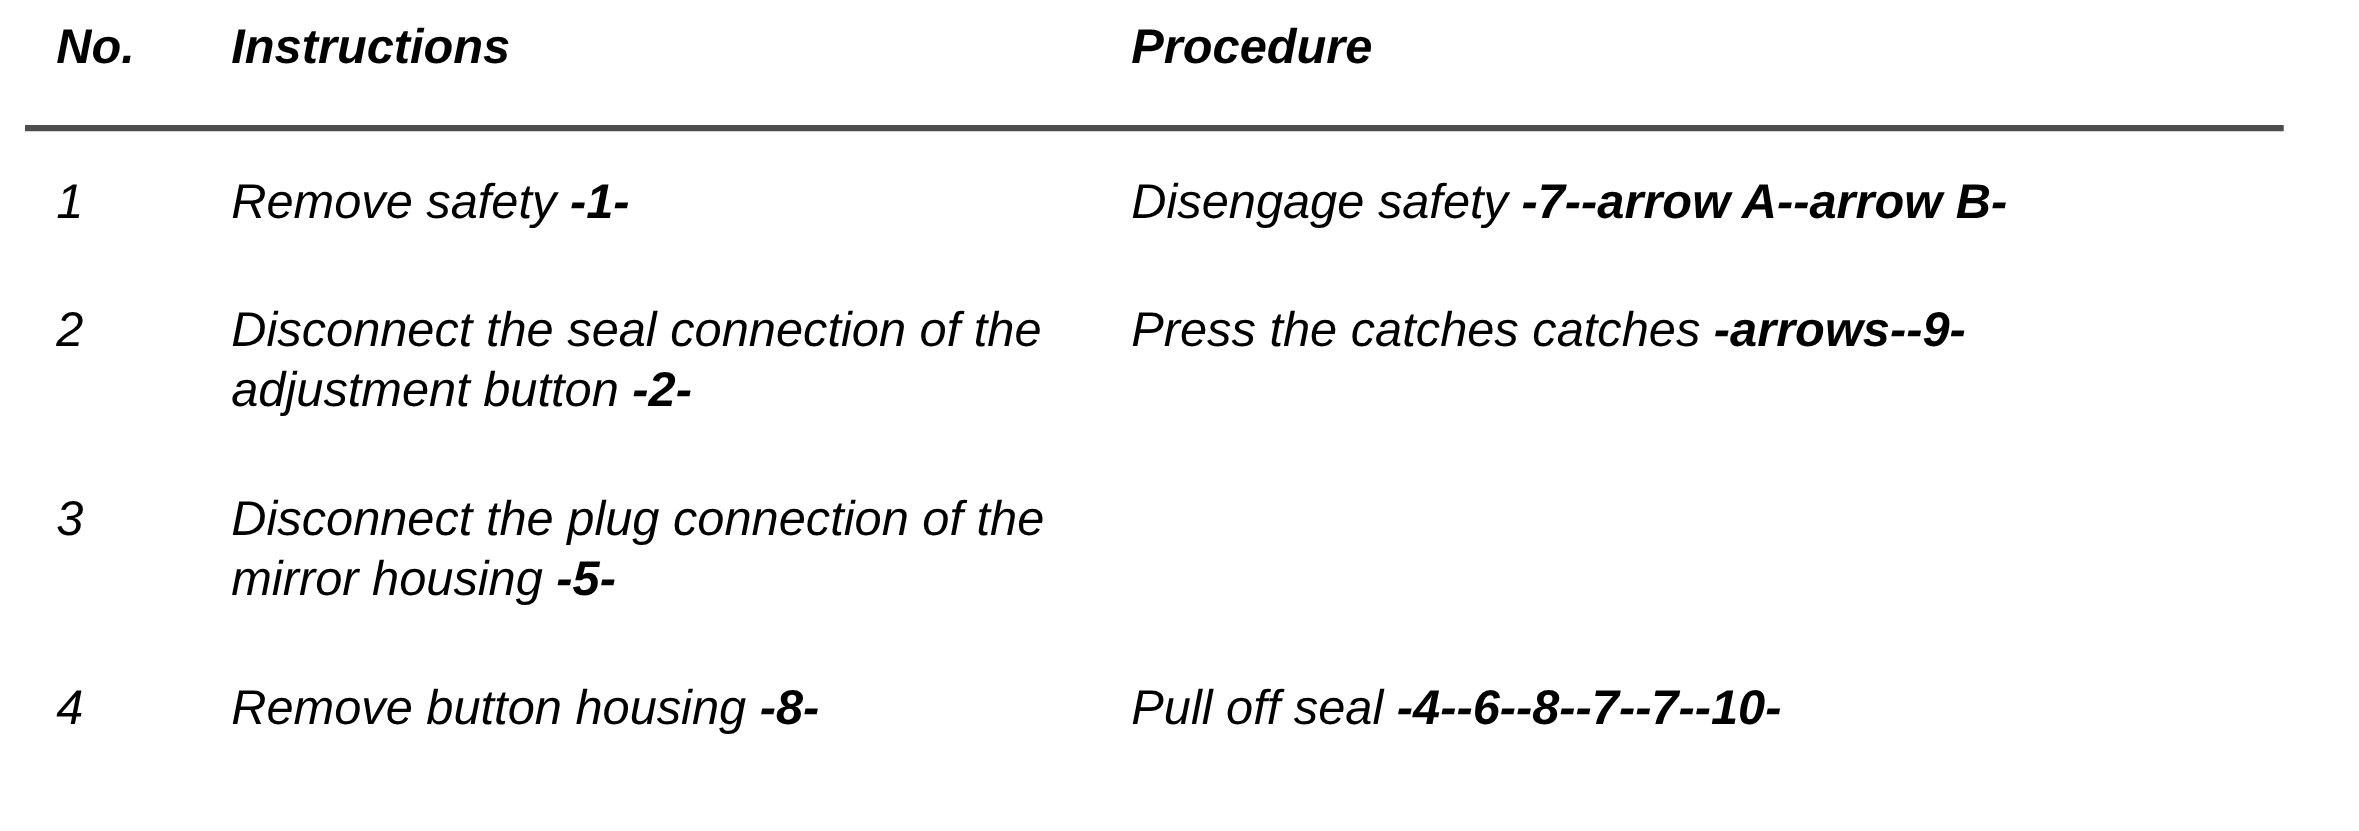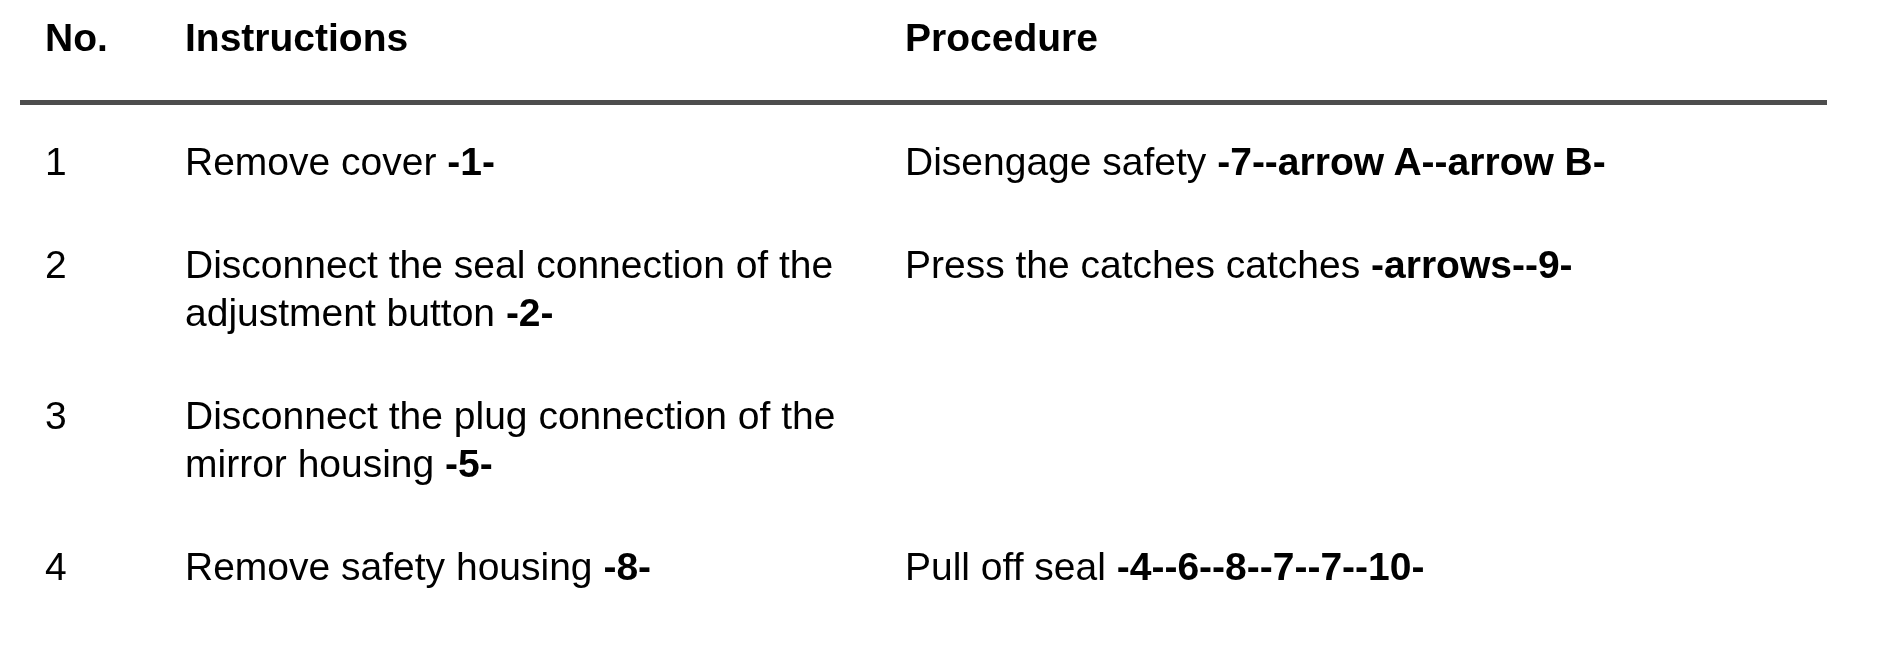--- a/index.html
+++ b/index.html
@@ -14,20 +14,21 @@
     font-size: 39px;
     line-height: 48px;
     color: #000000;
     overflow: hidden;
   }
   .page {
     box-sizing: border-box;
     width: 1887px;
     height: 665px;
     padding-top: 14px;
+    font-style: italic;
   }
   .table {
     margin-left: 20px;
   }
   .thead {
     display: grid;
     grid-template-columns: 140px 720px 940px;
     width: 1807px;
     box-sizing: border-box;
     padding-left: 25px;
@@ -58,32 +59,32 @@
 <div class="page">
   <div class="table">
     <div class="thead">
       <div class="cell">No.</div>
       <div class="cell">Instructions</div>
       <div class="cell">Procedure</div>
     </div>
     <div class="tbody">
         <div class="trow">
           <div class="cell">1</div>
-          <div class="cell"><span>Remove cover </span><b>-1-</b></div>
+          <div class="cell"><span>Remove safety </span><b>-1-</b></div>
           <div class="cell"><span>Disengage safety </span><b>-7--arrow A--arrow B-</b></div>
         </div>
         <div class="trow">
           <div class="cell">2</div>
           <div class="cell"><span>Disconnect the seal connection of the adjustment button </span><b>-2-</b></div>
           <div class="cell"><span>Press the catches catches </span><b>-arrows--9-</b></div>
         </div>
         <div class="trow">
           <div class="cell">3</div>
           <div class="cell"><span>Disconnect the plug connection of the mirror housing </span><b>-5-</b></div>
         </div>
         <div class="trow">
           <div class="cell">4</div>
-          <div class="cell"><span>Remove safety housing </span><b>-8-</b></div>
+          <div class="cell"><span>Remove button housing </span><b>-8-</b></div>
           <div class="cell"><span>Pull off seal </span><b>-4--6--8--7--7--10-</b></div>
         </div>
       </div>
   </div>
 </div>
 
 </body></html>

